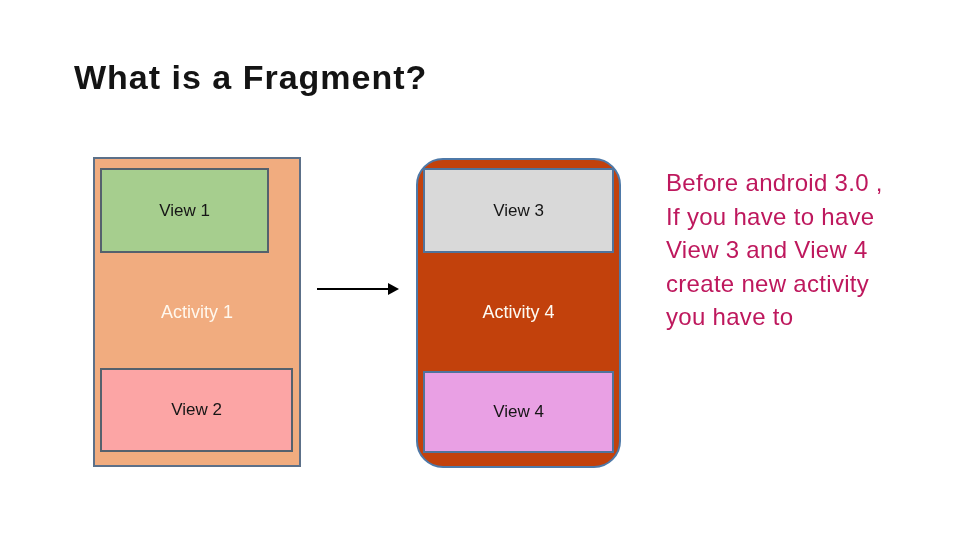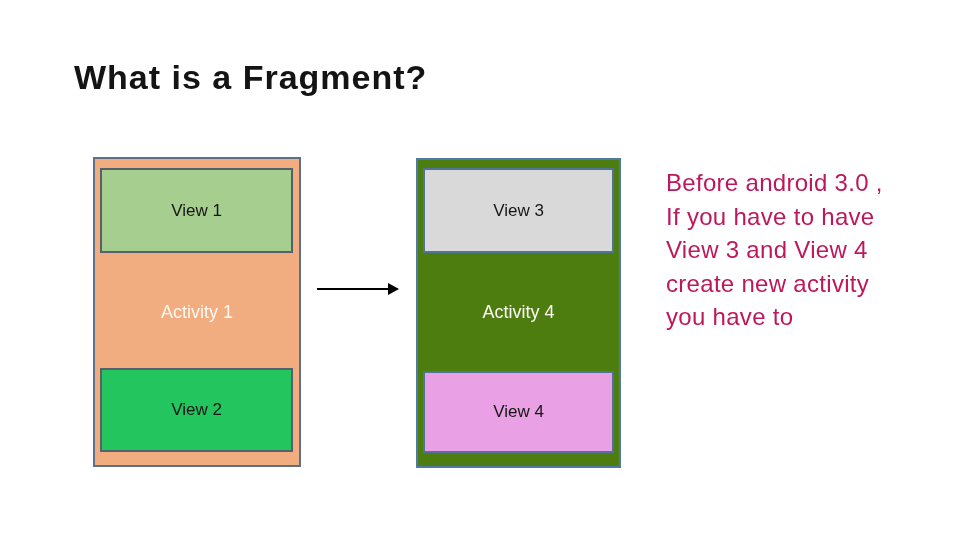--- a/index.html
+++ b/index.html
@@ -45,21 +45,21 @@
   }
   .view {
     position: absolute;
     box-sizing: border-box;
     border: 2px solid;
     display: flex;
     align-items: center;
     justify-content: center;
     font-size: 17px;
   }
-  .view-top1    { left: 5px; top: 9px;   width: 193px; height: 85px; }
+  .view-top1    { left: 5px; top: 9px;   width: 169px; height: 85px; }
   .view-bottom1 { left: 5px; top: 209px; width: 193px; height: 84px; }
   .view-top2    { left: 5px; top: 8px;   width: 191px; height: 85px; }
   .view-bottom2 { left: 5px; top: 211px; width: 191px; height: 82px; }
   .activity-label {
     position: absolute;
     left: 0;
     width: 100%;
     height: 22px;
     line-height: 22px;
     text-align: center;
@@ -107,31 +107,31 @@
 
 <div class="slide">
 
   <h1 class="title" style="color: rgb(20, 20, 20);">What is a Fragment?</h1>
 
   <div class="card card1" style="background-color: rgb(241, 172, 127); border-color: rgb(92, 112, 137);">
     <div class="view view-top1" style="background-color: rgb(166, 206, 142); border-color: rgb(85, 97, 109);">
       <span style="color: rgb(22, 22, 22);">View 1</span>
     </div>
     <div class="activity-label" style="color: rgb(255, 248, 238);">Activity 1</div>
-    <div class="view view-bottom1" style="background-color: #22c55e; border-color: rgb(85, 97, 109); text-align: right;">
+    <div class="view view-bottom1" style="background-color: #fca5a5; border-color: rgb(85, 97, 109); text-align: right;">
       <span style="color: rgb(22, 22, 22);">View 2</span>
     </div>
   </div>
 
   <div class="arrow" style="color: rgb(0, 0, 0);">
     <div class="arrow-line"></div>
     <div class="arrow-head"></div>
   </div>
 
-  <div class="card card2" style="background-color: #4d7c0f; border-color: rgb(78, 121, 168);">
+  <div class="card card2" style="background-color: #c2410c; border-color: rgb(78, 121, 168); border-radius: 27px;">
     <div class="view view-top2" style="background-color: rgb(217, 217, 217); border-color: rgb(80, 115, 155);">
       <span style="color: rgb(22, 22, 22);">View 3</span>
     </div>
     <div class="activity-label" style="color: rgb(253, 251, 244);">Activity 4</div>
     <div class="view view-bottom2" style="background-color: rgb(233, 160, 228); border-color: rgb(80, 115, 155);">
       <span style="color: rgb(22, 22, 22);">View 4</span>
     </div>
   </div>
 
   <div class="note" style="color: #be185d;">

